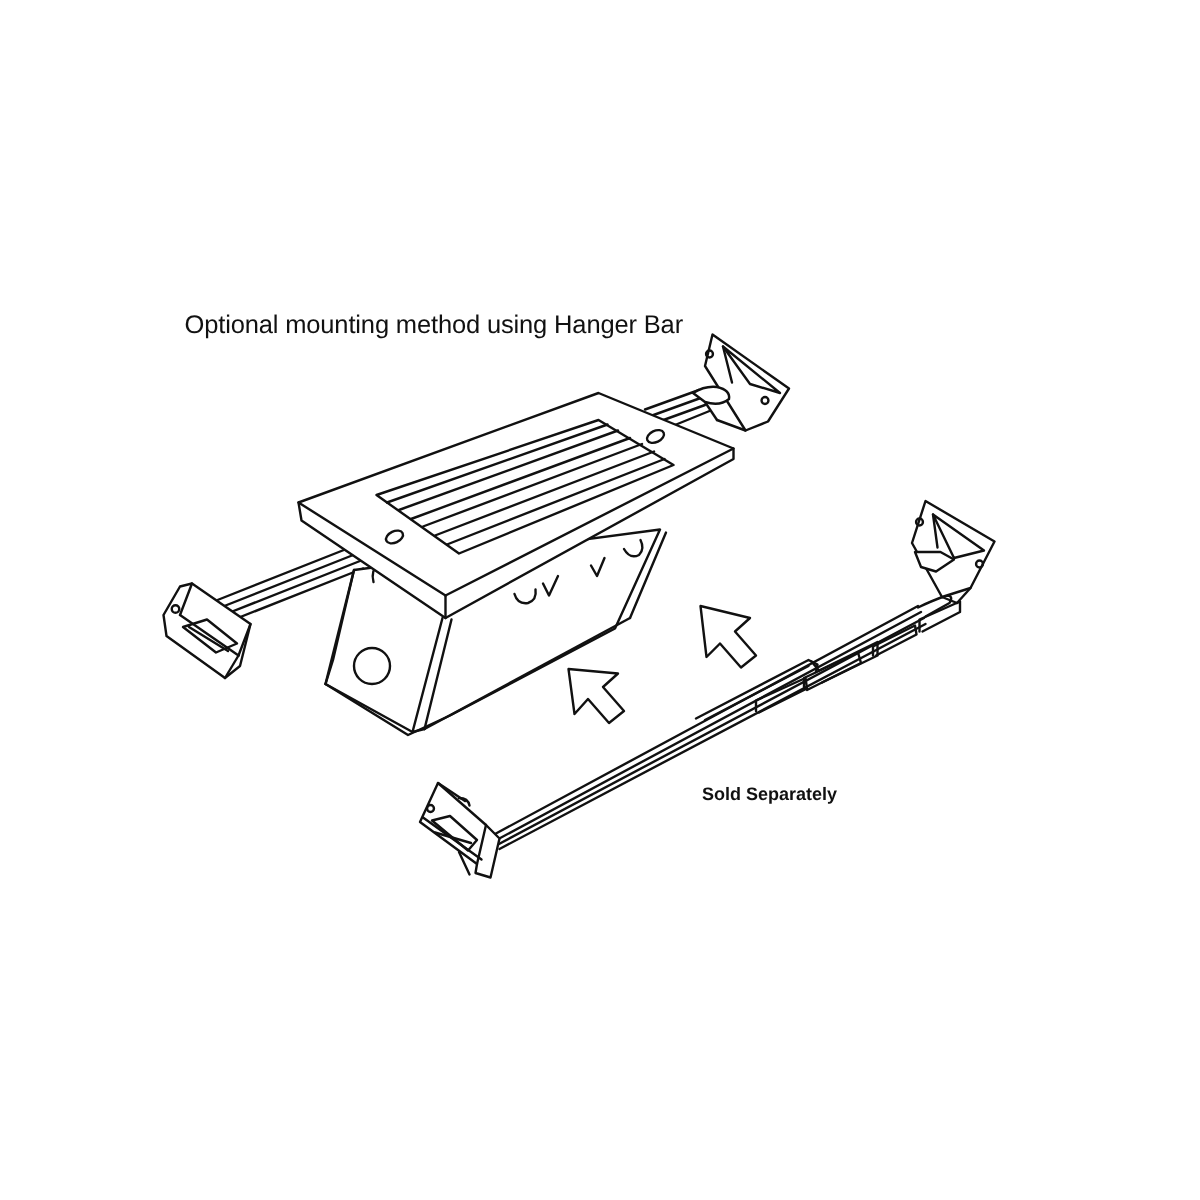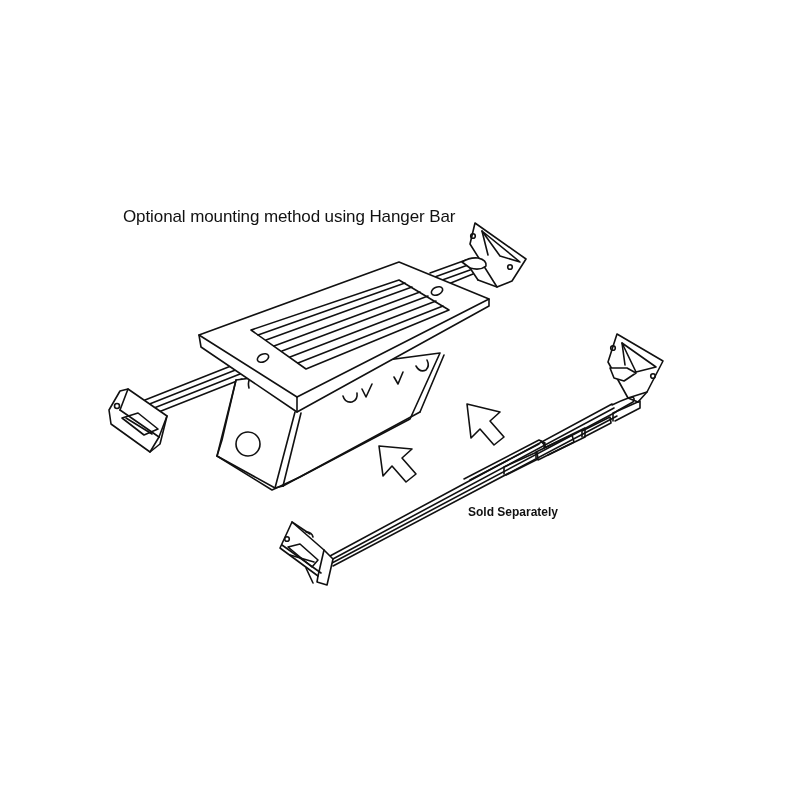--- a/index.html
+++ b/index.html
@@ -21,21 +21,21 @@
       top: 207px;
       font-family: "Liberation Sans", sans-serif;
       font-size: 17px;
       color: #111111;
       letter-spacing: -0.1px;
       white-space: nowrap;
     }
     .caption-sold {
       position: absolute;
       left: 468px;
-      top: 505px;
+      top: 522px;
       font-family: "Liberation Sans", sans-serif;
       font-size: 12px;
       font-weight: bold;
       color: #111111;
       white-space: nowrap;
     }
     svg.drawing {
       position: absolute;
       left: 0;
       top: 0;

